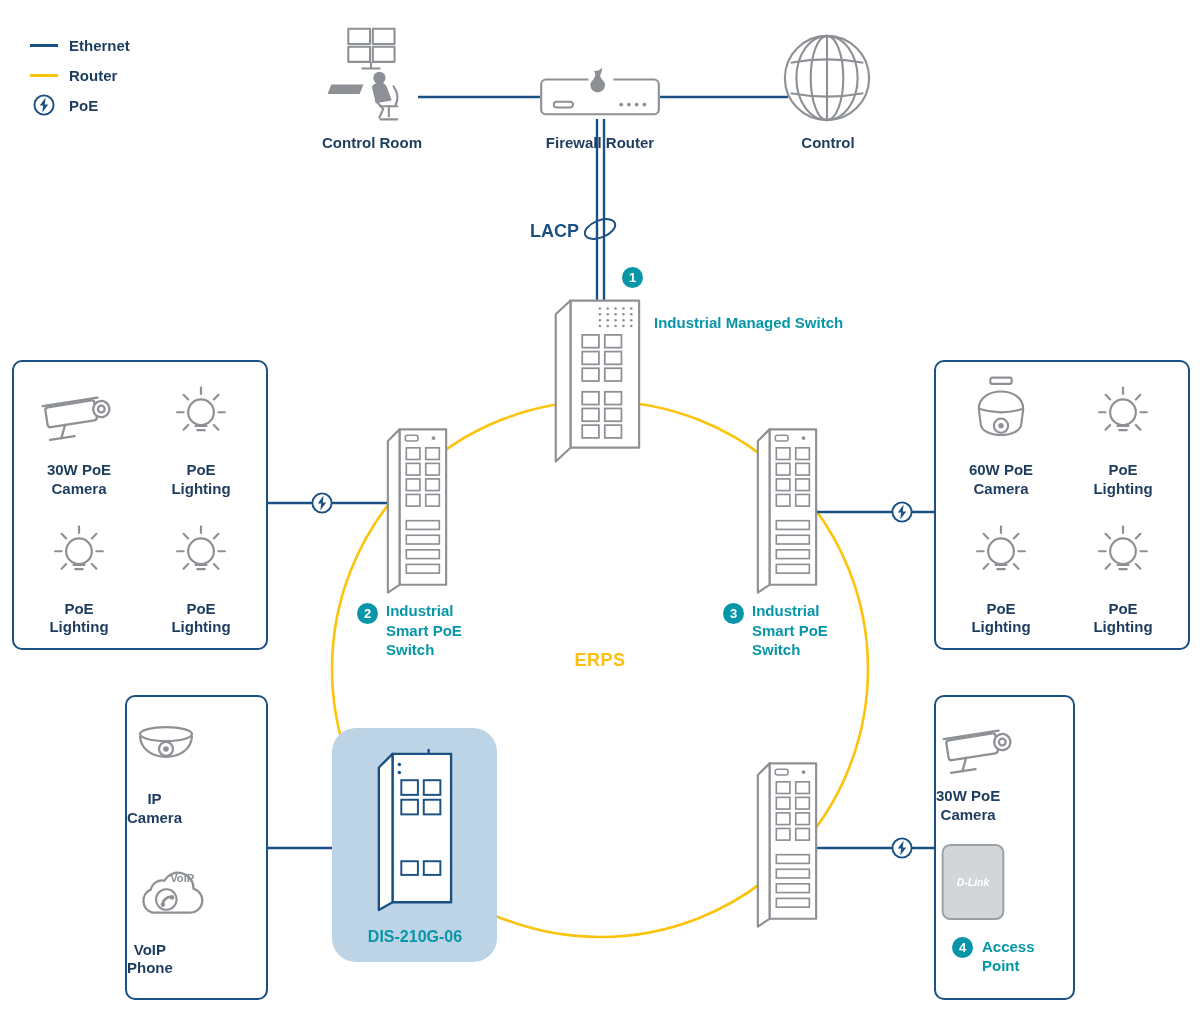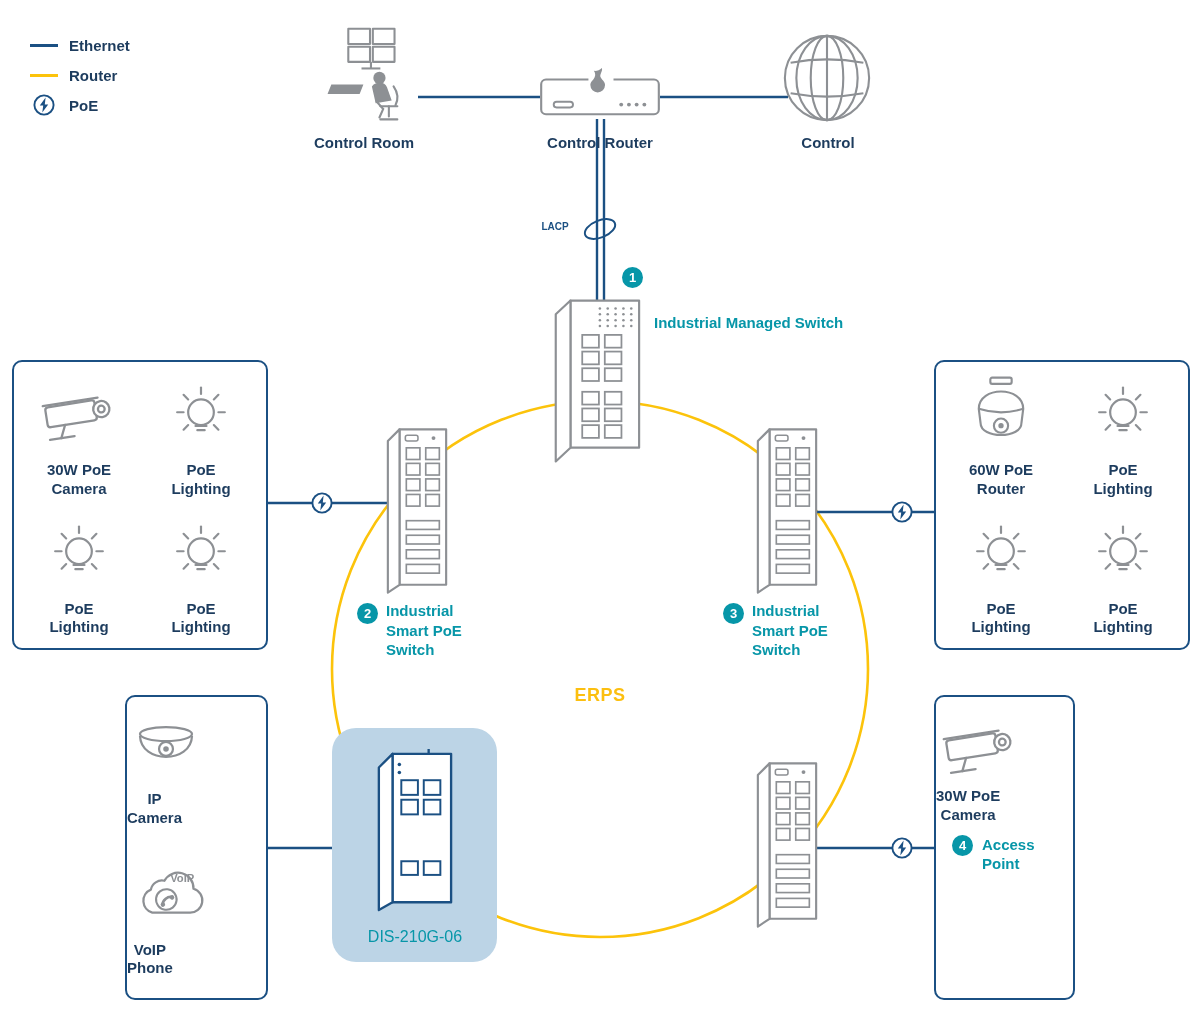--- a/index.html
+++ b/index.html
@@ -11,22 +11,22 @@
   .legend { display:flex; flex-direction:column; gap:8px; }
   .leg-row { display:flex; align-items:center; gap:11px; height:22px; }
   .leg-swatch { width:28px; display:flex; justify-content:center; align-items:center; }
   .leg-line { width:28px; height:3px; }
   .leg-text { font-size:15px; font-weight:bold; color:#1d3c5e; }
 
   
   .device-label { font-size:15px; font-weight:bold; color:#1d3c5e; text-align:center; white-space:pre-line; line-height:1.25; }
   .teal-label { font-size:15px; font-weight:bold; color:#0796a8; white-space:pre-line; line-height:1.3; }
   .erps-label { font-size:18px; font-weight:bold; color:#fcbf10; text-align:center; letter-spacing:.5px; }
-  .lacp-label { font-size:10px; font-weight:bold; color:#1b5083; text-align:center; }
-  .dis-label { font-size:16px; font-weight:normal; color:#0796a8; text-align:center; }
+  .lacp-label { font-size:18px; font-weight:bold; color:#1b5083; text-align:left; }
+  .dis-label { font-size:16px; font-weight:bold; color:#0796a8; text-align:center; }
 
   
   .badge { width:21px; height:21px; border-radius:50%; background:#0796a8; color:#fff; font-size:13px; font-weight:bold;
            display:flex; align-items:center; justify-content:center; flex:0 0 auto; }
   .poe-badge { display:inline-flex; width:22px; height:22px; }
 
   
   .box { position:absolute; border:2px solid #1b5083; border-radius:10px; background:#fff; z-index:3; }
   .grid2 { display:grid; grid-template-columns:1fr 1fr; padding:14px 4px 8px; row-gap:16px; }
   .cell { display:flex; flex-direction:column; align-items:center; gap:7px; }
@@ -101,37 +101,37 @@
       </g>
       <g stroke="#8d9094" stroke-width="2.2" fill="none" stroke-linecap="round">
         <path d="M78 64 q7 10 2 20"></path>
         <line x1="64" y1="85" x2="82" y2="85"></line>
         <line x1="73" y1="85" x2="73" y2="96"></line>
         <line x1="64" y1="99" x2="82" y2="99"></line>
         <path d="M60 80 l7 8 -4 9"></path>
       </g>
     </svg>
   </div>
-  <div class="abs device-label z3" style="left:300px; top:134px; width:128px;">Control Room</div>
+  <div class="abs device-label z3" style="left:308px; top:134px; width:128px;">Control Room</div>
 
   <div class="abs z3" style="left:538px; top:66px;">
     <svg viewBox="0 0 128 56" width="124" height="54">
       <rect x="3" y="14" width="122" height="36" rx="5" fill="#fff" stroke="#8d9094" stroke-width="2.2"></rect>
       <rect x="52" y="10" width="26" height="8" fill="#fff"></rect>
       <path d="M66 2 c1 4 -3 6.5 -1.2 10 1.6 3 4.4 4.2 4.4 7.8 a7.6 7.6 0 0 1 -15.2 0 c0 -3.6 2.6 -4.6 4.2 -7.6 1.5 -2.8 .8 -5 -.6 -7.2 3 .4 6 -.8 8.4 -3 z" fill="#8d9094"></path>
       <rect x="16" y="37" width="20" height="6" rx="3" fill="none" stroke="#8d9094" stroke-width="2"></rect>
       <g fill="#8d9094">
         <circle cx="86" cy="40" r="2"></circle>
           <circle cx="94" cy="40" r="2"></circle>
           <circle cx="102" cy="40" r="2"></circle>
           <circle cx="110" cy="40" r="2"></circle>
       </g>
     </svg>
   </div>
-  <div class="abs device-label z3" style="left:528px; top:134px; width:144px;">Control Router</div>
+  <div class="abs device-label z3" style="left:528px; top:134px; width:144px;">Firewall Router</div>
 
   <div class="abs z3" style="left:782px; top:33px;">
     <svg viewBox="0 0 94 94" width="90" height="90">
       <g stroke="#8d9094" stroke-width="2.2" fill="none">
         <circle cx="47" cy="47" r="44" fill="#fff"></circle>
         <ellipse cx="47" cy="47" rx="17" ry="44"></ellipse>
         <ellipse cx="47" cy="47" rx="32" ry="44"></ellipse>
         <line x1="47" y1="3" x2="47" y2="91"></line>
         <path d="M9 31 Q47 24 85 31"></path>
         <path d="M9 63 Q47 70 85 63"></path>
@@ -182,21 +182,21 @@
         <rect x="40" y="96" width="17" height="13"></rect>
           <rect x="63" y="96" width="17" height="13"></rect>
         <rect x="40" y="113" width="17" height="13"></rect>
           <rect x="63" y="113" width="17" height="13"></rect>
         <rect x="40" y="130" width="17" height="13"></rect>
           <rect x="63" y="130" width="17" height="13"></rect>
       </g>
     </svg>
   </div>
 
-  <div class="abs erps-label z2" style="left:558px; top:685px; width:84px;">ERPS</div>
+  <div class="abs erps-label z2" style="left:558px; top:650px; width:84px;">ERPS</div>
 
   <div class="abs z3" style="left:383px; top:426px;">
     <svg viewBox="0 0 70 172" width="68" height="168">
       <g stroke="#8d9094" stroke-width="2.2" fill="#fff" stroke-linejoin="round">
         <polygon points="17,3 65,3 65,163 17,163"></polygon>
         <polygon points="5,15 17,3 17,163 5,171"></polygon>
       </g>
       <rect x="23" y="9" width="13" height="6" rx="2" stroke="#8d9094" stroke-width="1.6" fill="none"></rect>
       <circle cx="52" cy="12" r="2" fill="#8d9094"></circle>
       <g stroke="#8d9094" stroke-width="1.7" fill="none">
@@ -404,21 +404,21 @@
             <g stroke="#8d9094" stroke-width="2.4" fill="#fff" stroke-linejoin="round">
               <rect x="27" y="3" width="24" height="7" rx="2"></rect>
               <path d="M14 38 C14 12 64 12 64 38 L62 54 C62 72 16 72 16 54 Z"></path>
               <path d="M14 38 Q39 46 64 38" fill="none"></path>
               <circle cx="39" cy="57" r="8"></circle>
               <circle cx="39" cy="57" r="3" fill="#8d9094" stroke="none"></circle>
             </g>
           </svg>
         </span>
         <span class="device-label">60W PoE
-Router</span>
+Camera</span>
       </div>
       <div class="cell">
         <span class="icon-slot">
           <svg viewBox="0 0 72 72" width="66" height="66">
             <g stroke="#8d9094" stroke-width="2.4" fill="none" stroke-linecap="round">
               <circle cx="36" cy="33" r="14" fill="#fff"></circle>
               <line x1="30" y1="48" x2="42" y2="48"></line>
                 <line x1="32" y1="52.5" x2="40" y2="52.5"></line>
               <line x1="36" y1="6" x2="36" y2="13"></line>
                 <line x1="55" y1="14" x2="50" y2="19"></line>
@@ -513,20 +513,26 @@
           <rect x="12" y="19" width="52" height="21" rx="3"></rect>
           <circle cx="70" cy="29.5" r="8.5"></circle>
             <circle cx="70" cy="29.5" r="3.5"></circle>
           <line x1="30" y1="40" x2="24" y2="53"></line>
             <line x1="12" y1="53" x2="38" y2="53"></line>
         </g>
       </svg>
     </span>
     <span class="device-label" style="margin-top:6px">30W PoE
 Camera</span>
+    <span class="icon-slot" style="height:90px; margin-top:12px">
+      <svg viewBox="0 0 78 90" width="74" height="86">
+        <rect x="7" y="6" width="64" height="78" rx="8" fill="#d3d6d8" stroke="#9aa0a4" stroke-width="2"></rect>
+        <text x="39" y="49" font-size="11" font-weight="bold" font-style="italic" fill="#ffffff" text-anchor="middle">D-Link</text>
+      </svg>
+    </span>
     <div style="display:flex; gap:9px; align-items:flex-start; margin-top:10px; align-self:flex-start; padding-left:16px;">
       <span class="badge">4</span>
       <span class="teal-label">Access
 Point</span>
     </div>
   </div>
 
 </div>
 
 </body></html>

